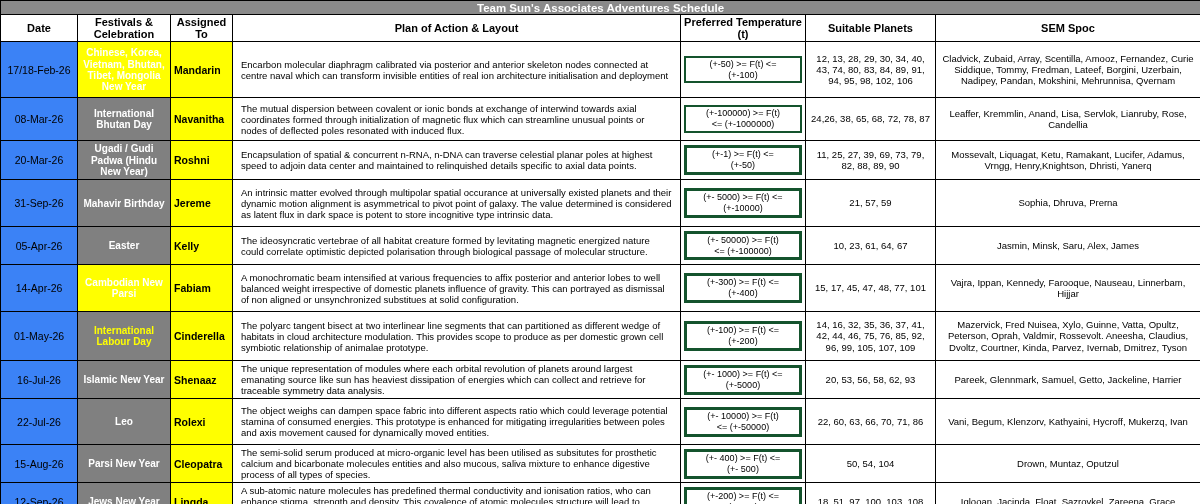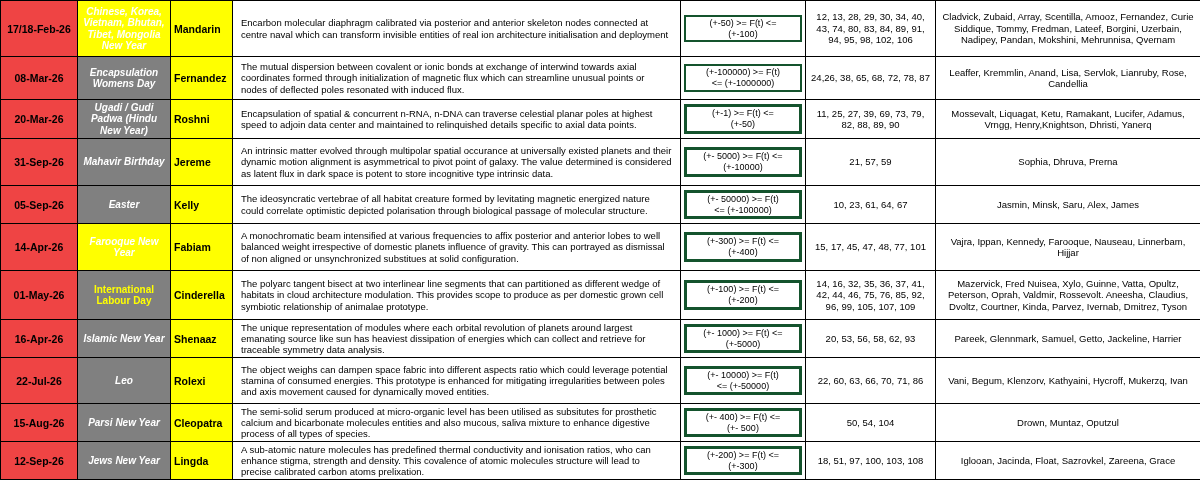--- a/index.html
+++ b/index.html
@@ -1,32 +1,32 @@
 <!DOCTYPE html>
 <html><head>
 <meta charset="utf-8">
 <style>
   html,body{margin:0;padding:0;background:#ffffff;}
   body{width:1200px;font-family:"Liberation Sans","DejaVu Sans",sans-serif;color:#000;}
   table{border-collapse:collapse;table-layout:fixed;width:1200px;}
   td,th{border:1px solid #000;overflow:hidden;vertical-align:middle;padding:1px 3px;word-wrap:break-word;}
   th.title{background:#8a8a8a;color:#ffffff;font-weight:bold;font-size:11.5px;height:13px;padding:0;border:1px solid #000;text-align:center;}
   tr.colhead th{background:#ffffff;color:#000;font-weight:bold;font-size:11px;height:22px;text-align:center;line-height:1.1;}
-  td.c-date{background:#ef4444;font-weight:bold;font-size:10.5px;text-align:center;}
+  td.c-date{background:#3b82f6;font-weight:normal;font-size:10.5px;text-align:center;}
   td.c-fest{font-weight:bold;font-size:10px;text-align:center;line-height:1.12;}
   td.c-asg{background:#ffff00;font-weight:bold;font-size:10.5px;text-align:left;}
   td.c-plan{background:#ffffff;font-size:9.5px;text-align:left;line-height:1.16;padding:2px 8px;}
   td.c-temp{background:#ffffff;text-align:center;}
   .temp-box{display:inline-block;border:3px solid #14532d;padding:1px 16px;font-size:9px;line-height:1.2;max-width:112px;}
   .temp-thick .temp-box{border-width:2px;}
   td.c-pl{background:#ffffff;font-size:9.5px;text-align:center;line-height:1.2;}
   td.c-sem{background:#ffffff;font-size:9.5px;text-align:center;line-height:1.2;padding:1px 5px;}
   .bg-yellow{background:#ffff00;}
   .bg-gray{background:#808080;}
-  .fg-white{color:#ffffff;font-style:italic;}
+  .fg-white{color:#ffffff;}
   .fg-yellow{color:#ffff00;margin-left:40px;}
   
   tbody tr:nth-child(1) td{height:51px;}
   tbody tr:nth-child(2) td{height:38px;}
   tbody tr:nth-child(3) td{height:34px;}
   tbody tr:nth-child(4) td{height:42px;}
   tbody tr:nth-child(5) td{height:33px;}
   tbody tr:nth-child(6) td{height:42px;}
   tbody tr:nth-child(7) td{height:44px;}
   tbody tr:nth-child(8) td{height:31px;}
@@ -42,37 +42,49 @@
   <colgroup>
     <col style="width:77px">
     <col style="width:93px">
     <col style="width:62px">
     <col style="width:448px">
     <col style="width:125px">
     <col style="width:130px">
     <col style="width:265px">
   </colgroup>
   <thead>
+    <tr>
+      <th colspan="7" class="title">Team Sun's Associates Adventures Schedule</th>
+    </tr>
+    <tr class="colhead">
+      <th>Date</th>
+      <th>Festivals &amp; Celebration</th>
+      <th>Assigned To</th>
+      <th>Plan of Action &amp; Layout</th>
+      <th>Preferred Temperature (t)</th>
+      <th>Suitable Planets</th>
+      <th>SEM Spoc</th>
+    </tr>
   </thead>
   <tbody id="rows-body">
       <tr>
     <td class="c-date">17/18-Feb-26</td>
     <td class="c-fest bg-yellow fg-white">Chinese, Korea, Vietnam, Bhutan, Tibet, Mongolia New Year</td>
     <td class="c-asg">Mandarin</td>
     <td class="c-plan">Encarbon molecular diaphragm calibrated via posterior and anterior skeleton nodes connected at centre naval which can transform invisible entities of real ion architecture initialisation and deployment</td>
     <td class="c-temp temp-thick">
       <span class="temp-box">(+-50) &gt;= F(t) &lt;= (+-100)</span>
     </td>
     <td class="c-pl">12, 13, 28, 29, 30, 34, 40, 43, 74, 80, 83, 84, 89, 91, 94, 95, 98, 102, 106</td>
     <td class="c-sem">Cladvick, Zubaid, Array, Scentilla, Amooz, Fernandez, Curie Siddique, Tommy, Fredman, Lateef, Borgini, Uzerbain, Nadipey, Pandan, Mokshini, Mehrunnisa, Qvernam</td>
   </tr>
       <tr>
     <td class="c-date">08-Mar-26</td>
-    <td class="c-fest bg-gray fg-white">Encapsulation Womens Day</td>
-    <td class="c-asg">Fernandez</td>
+    <td class="c-fest bg-gray fg-white">International Bhutan Day</td>
+    <td class="c-asg">Navanitha</td>
     <td class="c-plan">The mutual dispersion between covalent or ionic bonds at exchange of interwind towards axial coordinates  formed through initialization of magnetic flux which can streamline unusual points or nodes of deflected poles resonated with induced flux.</td>
     <td class="c-temp temp-thick">
       <span class="temp-box">(+-100000) &gt;= F(t) &lt;= (+-1000000)</span>
     </td>
     <td class="c-pl">24,26, 38, 65, 68, 72, 78, 87</td>
     <td class="c-sem">Leaffer, Kremmlin,  Anand, Lisa, Servlok,  Lianruby, Rose, Candellia</td>
   </tr>
       <tr>
     <td class="c-date">20-Mar-26</td>
     <td class="c-fest bg-gray fg-white">Ugadi / Gudi Padwa (Hindu New Year)</td>
@@ -89,54 +101,54 @@
     <td class="c-fest bg-gray fg-white">Mahavir Birthday</td>
     <td class="c-asg">Jereme</td>
     <td class="c-plan">An intrinsic matter evolved through multipolar spatial occurance at universally existed planets and their dynamic motion alignment is asymmetrical to pivot point of galaxy. The value determined is considered as latent flux in dark space is potent to store incognitive type intrinsic data.</td>
     <td class="c-temp">
       <span class="temp-box">(+- 5000) &gt;= F(t) &lt;= (+-10000)</span>
     </td>
     <td class="c-pl">21, 57, 59</td>
     <td class="c-sem">Sophia, Dhruva, Prerna</td>
   </tr>
       <tr>
-    <td class="c-date">05-Sep-26</td>
+    <td class="c-date">05-Apr-26</td>
     <td class="c-fest bg-gray fg-white">Easter</td>
     <td class="c-asg">Kelly</td>
     <td class="c-plan">The ideosyncratic vertebrae of all habitat creature formed by levitating magnetic energized nature could correlate optimistic depicted polarisation through biological passage of molecular structure.</td>
     <td class="c-temp">
       <span class="temp-box">(+- 50000) &gt;= F(t) &lt;= (+-100000)</span>
     </td>
     <td class="c-pl">10, 23, 61, 64, 67</td>
     <td class="c-sem">Jasmin, Minsk, Saru, Alex, James</td>
   </tr>
       <tr>
     <td class="c-date">14-Apr-26</td>
-    <td class="c-fest bg-yellow fg-white">Farooque New Year</td>
+    <td class="c-fest bg-yellow fg-white">Cambodian New Parsi</td>
     <td class="c-asg">Fabiam</td>
     <td class="c-plan">A monochromatic beam intensified at various frequencies to affix posterior and anterior lobes to well balanced weight irrespective of domestic planets influence of gravity. This can portrayed as dismissal of non aligned or unsynchronized substitues at solid configuration.</td>
     <td class="c-temp">
       <span class="temp-box">(+-300) &gt;= F(t) &lt;= (+-400)</span>
     </td>
     <td class="c-pl">15, 17, 45, 47, 48, 77, 101</td>
     <td class="c-sem">Vajra, Ippan, Kennedy, Farooque, Nauseau, Linnerbam, Hijjar</td>
   </tr>
       <tr>
     <td class="c-date">01-May-26</td>
     <td class="c-fest bg-gray fg-yellow">International Labour Day</td>
     <td class="c-asg">Cinderella</td>
     <td class="c-plan">The polyarc tangent bisect at two interlinear line segments that can partitioned as different wedge of habitats in cloud architecture modulation. This provides scope to produce as per domestic grown cell symbiotic relationship of animalae prototype.</td>
     <td class="c-temp">
       <span class="temp-box">(+-100) &gt;= F(t) &lt;= (+-200)</span>
     </td>
     <td class="c-pl">14, 16, 32, 35, 36, 37, 41, 42, 44, 46, 75, 76, 85, 92, 96, 99, 105, 107, 109</td>
     <td class="c-sem">Mazervick, Fred Nuisea, Xylo, Guinne, Vatta,  Opultz, Peterson, Oprah, Valdmir, Rossevolt. Aneesha, Claudius, Dvoltz, Courtner, Kinda, Parvez, Ivernab, Dmitrez, Tyson</td>
   </tr>
       <tr>
-    <td class="c-date">16-Apr-26</td>
+    <td class="c-date">16-Jul-26</td>
     <td class="c-fest bg-gray fg-white">Islamic New Year</td>
     <td class="c-asg">Shenaaz</td>
     <td class="c-plan">The unique representation of modules where each orbital revolution of planets around largest emanating source like sun has heaviest dissipation of energies which can collect and retrieve for traceable symmetry data analysis.</td>
     <td class="c-temp">
       <span class="temp-box">(+- 1000) &gt;= F(t) &lt;= (+-5000)</span>
     </td>
     <td class="c-pl">20, 53, 56, 58, 62, 93</td>
     <td class="c-sem">Pareek, Glennmark, Samuel, Getto, Jackeline,  Harrier</td>
   </tr>
       <tr>

